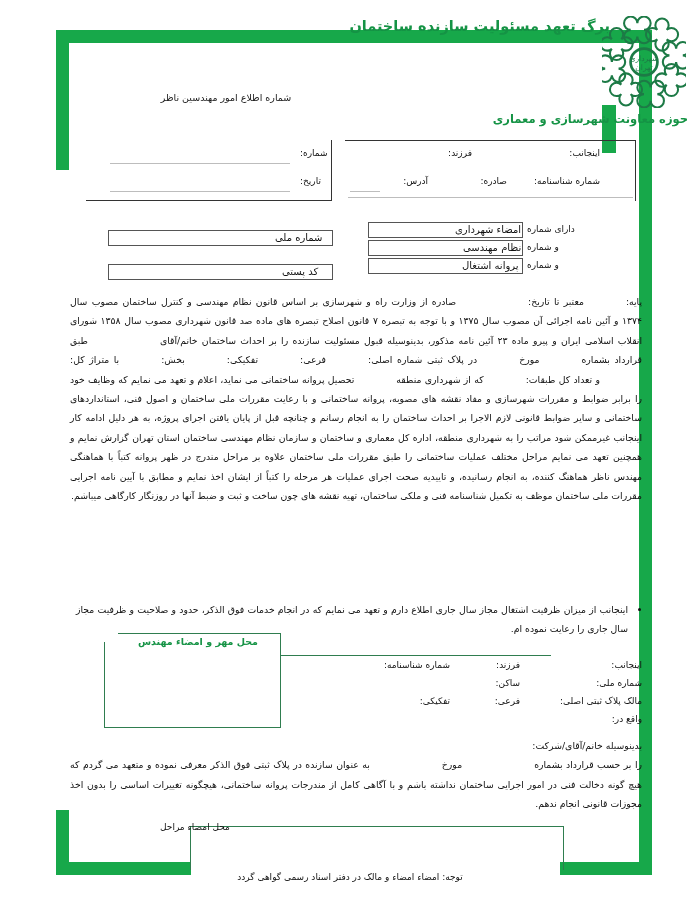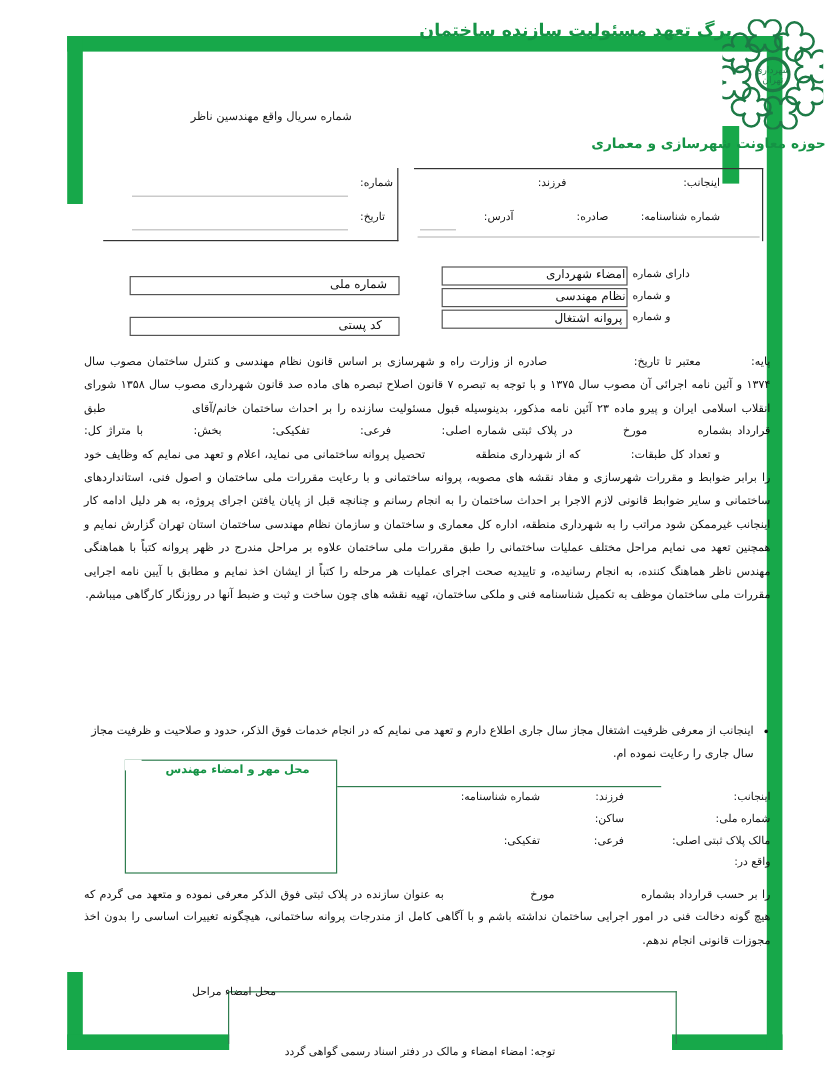--- a/index.html
+++ b/index.html
@@ -167,21 +167,21 @@
     <g fill="#1d7a46" stroke="none" font-family="'DejaVu Sans',sans-serif" font-size="9" text-anchor="middle">
       <text x="50" y="49">شهرداری</text>
       <text x="50" y="59">تهران</text>
     </g>
   </svg>
 </div>
 
 <div id="dept-title">حوزه معاونت شهرسازی و معماری</div>
 
 <div id="note-region">
-  <div id="note-line2">شماره سریال واقع مهندسین ناظر</div>
+  <div id="note-line2">شماره اطلاع امور مهندسین ناظر</div>
 </div>
 
 <div id="upper-left-box"></div>
 <div id="upper-right-box"></div>
 
 <div class="fld" style="left:300px;top:148px;">شماره:</div>
 <div class="fld" style="left:300px;top:176px;">تاریخ:</div>
 <div class="rule" style="left:110px;top:163px;width:180px;"></div>
 <div class="rule" style="left:110px;top:191px;width:180px;"></div>
 
@@ -210,21 +210,21 @@
 <div class="sbox" style="left:368px;top:258px;width:155px;"></div>
 <div class="sbox-label" style="left:462px;top:260px;">پروانه اشتغال</div>
 <div class="rlabel" style="left:527px;top:260px;">و شماره</div>
 
 <div id="body-text">
   <p><span>پایه:</span><span class="gap"></span><span>معتبر تا تاریخ:</span><span class="gap-lg"></span><span>صادره از وزارت راه و شهرسازی بر اساس قانون نظام مهندسی و کنترل ساختمان مصوب سال ۱۳۷۴ و آئین نامه اجرائی آن مصوب سال ۱۳۷۵ و با توجه به تبصره ۷ قانون اصلاح تبصره های ماده صد قانون شهرداری مصوب سال ۱۳۵۸ شورای انقلاب اسلامی ایران و پیرو ماده ۲۳ آئین نامه مذکور، بدینوسیله قبول مسئولیت سازنده را بر احداث ساختمان خانم/آقای</span><span class="gap-lg"></span><span>طبق قرارداد بشماره</span><span class="gap"></span><span>مورخ</span><span class="gap"></span><span>در پلاک ثبتی شماره اصلی:</span><span class="gap"></span><span>فرعی:</span><span class="gap"></span><span>تفکیکی:</span><span class="gap"></span><span>بخش:</span><span class="gap"></span><span>با متراژ کل:</span><span class="gap"></span><span>و تعداد کل طبقات:</span><span class="gap"></span><span>که از شهرداری منطقه</span><span class="gap"></span><span>تحصیل پروانه ساختمانی می نماید، اعلام و تعهد می نمایم که وظایف خود را برابر ضوابط و مقررات شهرسازی و مفاد نقشه های مصوبه، پروانه ساختمانی و با رعایت مقررات ملی ساختمان و اصول فنی، استانداردهای ساختمانی و سایر ضوابط قانونی لازم الاجرا بر احداث ساختمان را به انجام رسانم و چنانچه قبل از پایان یافتن اجرای پروژه، به هر دلیل ادامه کار اینجانب غیرممکن شود مراتب را به شهرداری منطقه، اداره کل معماری و ساختمان و سازمان نظام مهندسی ساختمان استان تهران گزارش نمایم و همچنین تعهد می نمایم مراحل مختلف عملیات ساختمانی را طبق مقررات ملی ساختمان علاوه بر مراحل مندرج در ظهر پروانه کتباً با هماهنگی مهندس ناظر هماهنگ کننده، به انجام رسانیده، و تاییدیه صحت اجرای عملیات هر مرحله را کتباً از ایشان اخذ نمایم و مطابق با آیین نامه اجرایی مقررات ملی ساختمان موظف به تکمیل شناسنامه فنی و ملکی ساختمان، تهیه نقشه های چون ساخت و ثبت و ضبط آنها در روزنگار کارگاهی میباشم.</span></p>
 </div>
 
 <div id="bullet-sec">
   <ul>
-    <li>اینجانب از معرفی ظرفیت اشتغال مجاز سال جاری اطلاع دارم و تعهد می نمایم که در انجام خدمات فوق الذکر، حدود و صلاحیت و ظرفیت مجاز سال جاری را رعایت نموده ام.</li>
+    <li>اینجانب از میزان ظرفیت اشتغال مجاز سال جاری اطلاع دارم و تعهد می نمایم که در انجام خدمات فوق الذکر، حدود و صلاحیت و ظرفیت مجاز سال جاری را رعایت نموده ام.</li>
   </ul>
 </div>
 
 <div id="seal-box"></div>
 <div id="seal-cut"></div>
 <div id="seal-label">محل مهر و امضاء مهندس</div>
 <div id="seal-rule"></div>
 
 <div id="lower-fields">
   <div class="fld" style="right:58px;top:5px;">اینجانب:</div>
@@ -235,18 +235,19 @@
   <div class="fld" style="right:180px;top:23px;">ساکن:</div>
 
   <div class="fld" style="right:58px;top:41px;">مالک پلاک ثبتی اصلی:</div>
   <div class="fld" style="right:180px;top:41px;">فرعی:</div>
   <div class="fld" style="right:250px;top:41px;">تفکیکی:</div>
 
   <div class="fld" style="right:58px;top:59px;">واقع در:</div>
 </div>
 
 <div id="final-text">
+  <p>بدینوسیله خانم/آقای/شرکت:</p>
   <p><span>را بر حسب قرارداد بشماره</span><span class="gap-lg"></span><span>مورخ</span><span class="gap-lg"></span><span>به عنوان سازنده در پلاک ثبتی فوق الذکر معرفی نموده و متعهد می گردم که هیچ گونه دخالت فنی در امور اجرایی ساختمان نداشته باشم و با آگاهی کامل از مندرجات پروانه ساختمانی، هیچگونه تغییرات اساسی را بدون اخذ مجوزات قانونی انجام ندهم.</span></p>
 </div>
 
 <div id="owner-box"></div>
 <div id="owner-label">محل امضاء مراحل</div>
 <div id="footer-note">توجه: امضاء امضاء و مالک در دفتر اسناد رسمی گواهی گردد</div>
 
 </body></html>

